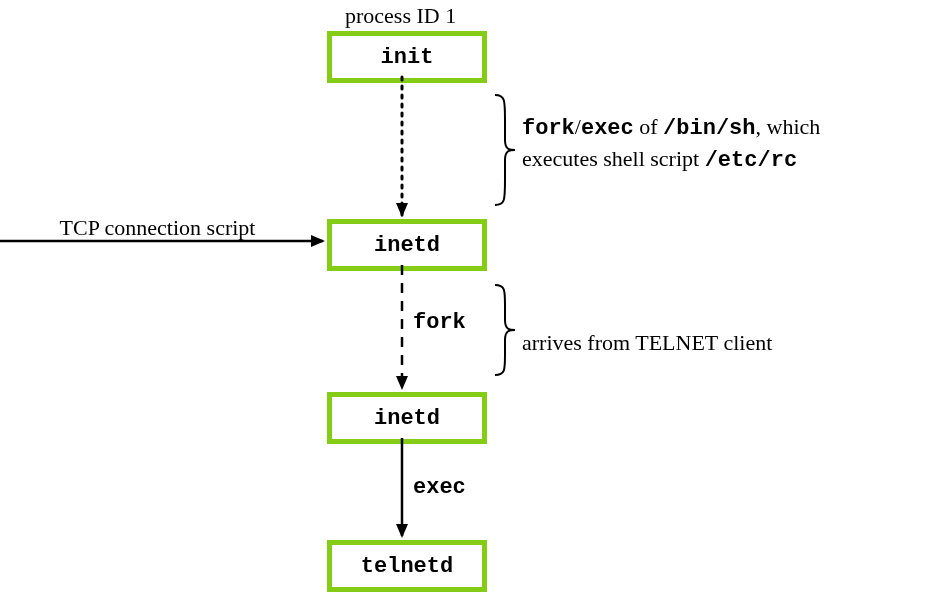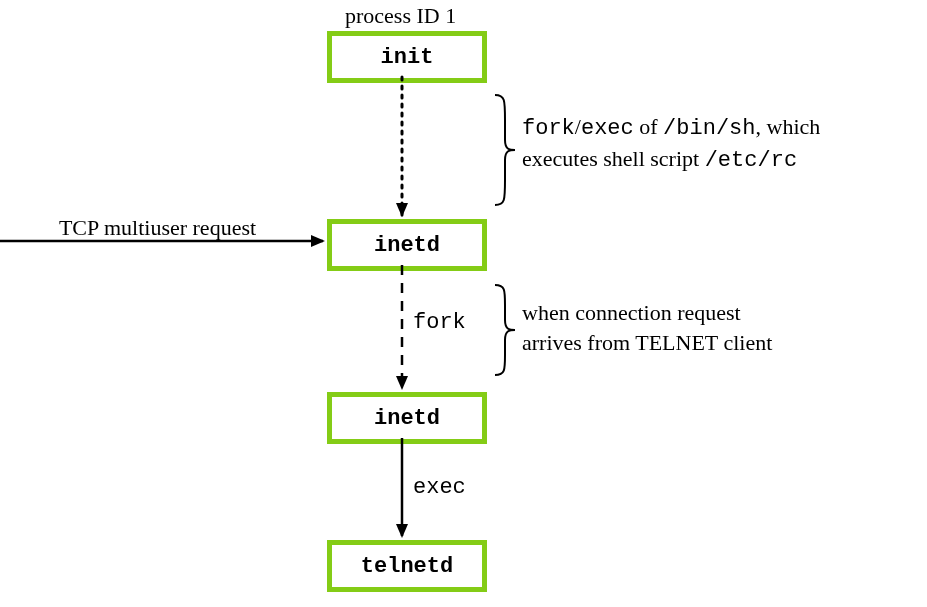--- a/index.html
+++ b/index.html
@@ -4,21 +4,21 @@
 <style>
   html,body{margin:0;padding:0}
   body{
     width:927px;height:607px;
     background:#fff;
     font-family:"Palatino Linotype","Book Antiqua",Palatino,Georgia,serif;
     font-size:22px;
     color:#000;
     position:relative;
   }
-  .mono{font-family:"Courier New",Courier,monospace;font-weight:normal}
+  .mono{font-family:"Courier New",Courier,monospace;font-weight:bold}
   .box{
     position:absolute;
     border:5px solid #84cc16;
     width:150px;height:42px;
     display:flex;align-items:center;justify-content:center;
     font-family:"Courier New",Courier,monospace;font-weight:bold;font-size:22px;
   }
   .label{position:absolute;white-space:nowrap}
   .italic{}
   svg{position:absolute;left:0;top:0}
@@ -27,30 +27,30 @@
 <body>
 
 <div class="box" style="left:327px;top:31px">init</div>
 <div class="box" style="left:327px;top:219px">inetd</div>
 <div class="box" style="left:327px;top:392px">inetd</div>
 <div class="box" style="left:327px;top:540px">telnetd</div>
 
 <div class="label italic" style="left:345px;top:3px">process ID 1</div>
 
 <div class="label" style="left:5px;top:215px;text-align:center;width:305px">
-  <span>TCP multiuser request</span><br>
+  <span>TCP connection script</span><br>
 </div>
 
 <div class="label" style="left:522px;top:112px;line-height:1.35">
   <span class="mono">fork</span><span>/</span><span class="mono">exec</span><span> of </span><span class="mono">/bin/sh</span><span>, which</span><br>
   <span>executes shell script </span><span class="mono">/etc/rc</span><br>
 </div>
 
 <div class="label" style="left:522px;top:298px;line-height:1.35">
-  <span>when connection request</span><br>
+  <br>
   <span>arrives from TELNET client</span>
 </div>
 
 <div class="label mono" style="left:413px;top:310px">fork</div>
 <div class="label mono" style="left:413px;top:475px">exec</div>
 
 <svg width="927" height="607">
   <defs>
     <marker id="ah" markerWidth="14" markerHeight="12" refX="12" refY="6" orient="auto" markerUnits="userSpaceOnUse">
       <path d="M0,0 L14,6 L0,12 z" fill="#000"></path>

